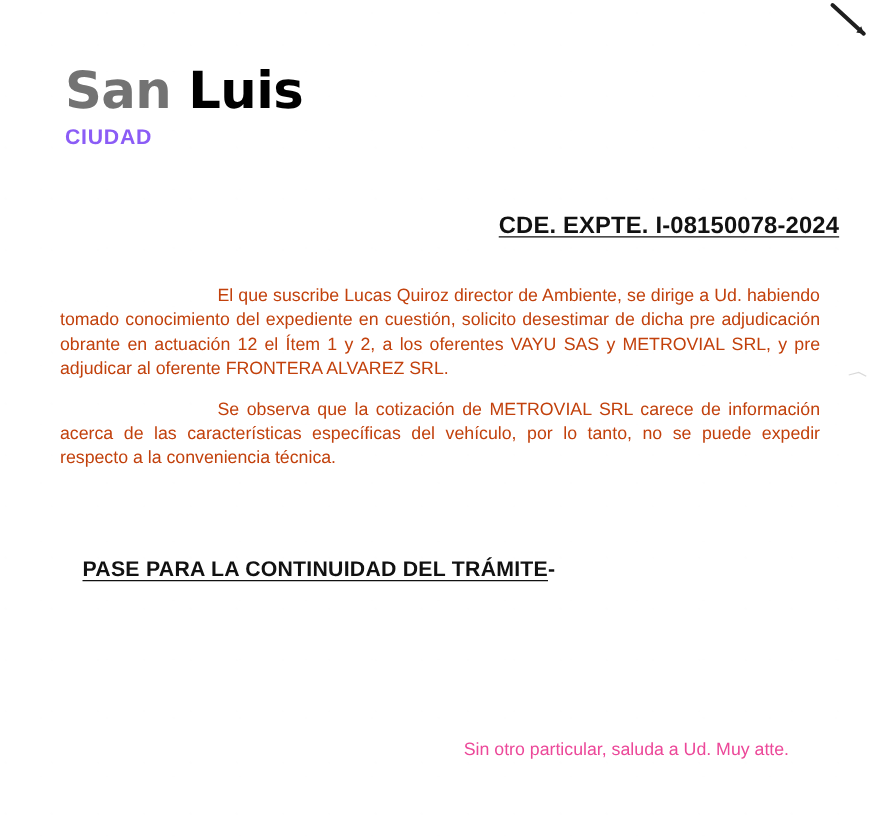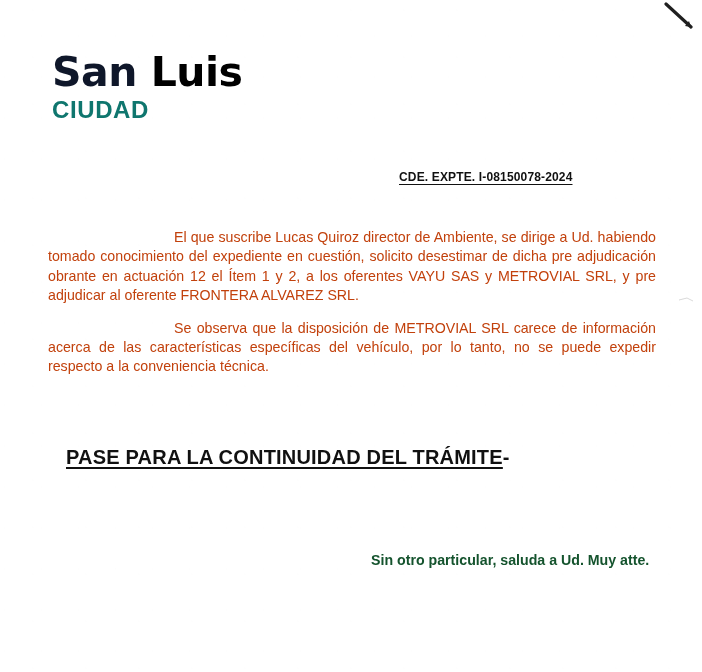--- a/index.html
+++ b/index.html
@@ -62,43 +62,43 @@
   }
   .logo-main {
     font-family: "DejaVu Sans", sans-serif;
     font-weight: bold;
     font-size: 41px;
     line-height: 44px;
     letter-spacing: -0.5px;
     white-space: nowrap;
   }
   .logo-san {
-    color: #0f172a;
+    color: #737373;
   }
   .logo-luis {
     color: #000000;
   }
   .logo-sub {
     font-family: "Liberation Sans", sans-serif;
     font-weight: bold;
-    font-size: 24px;
+    font-size: 17px;
     line-height: 26px;
     letter-spacing: 0.6px;
-    color: #0f766e;
+    color: #8b5cf6;
     margin-top: 3px;
   }
 
   
   .doc-ref {
     position: absolute;
     left: 399px;
     top: 170px;
     font-family: "Liberation Sans", sans-serif;
     font-weight: bold;
-    font-size: 12px;
+    font-size: 19px;
     letter-spacing: 0.15px;
     text-decoration: underline;
     text-underline-offset: 3px;
     white-space: nowrap;
     color: #111;
   }
 
   
   .body-block {
     position: absolute;
@@ -116,39 +116,38 @@
     color: #c2410c;
   }
   .para:last-child { margin-bottom: 0; }
 
   
   .directive {
     position: absolute;
     left: 66px;
     top: 446px;
     font-weight: bold;
-    font-size: 20px;
+    font-size: 17px;
     letter-spacing: 0.2px;
     white-space: nowrap;
     color: #111;
   }
   .directive .underlined {
     text-decoration: underline;
     text-underline-offset: 3px;
   }
 
   
   .closing {
     position: absolute;
     left: 371px;
-    top: 552px;
+    top: 592px;
     font-size: 14.2px;
     white-space: nowrap;
-    color: #14532d;
-    font-weight: bold;
+    color: #ec4899;
   }
 </style>
 </head>
 <body>
 
 <div class="page">
 
   <div class="scan-noise"></div>
 
   <svg class="corner-stroke" viewBox="0 0 34 30" xmlns="http://www.w3.org/2000/svg">
@@ -165,21 +164,21 @@
       <span class="logo-san">San</span>
       <span class="logo-luis">Luis</span>
     </div>
     <div class="logo-sub">CIUDAD</div>
   </div>
 
   <div class="doc-ref">CDE. EXPTE. I-08150078-2024</div>
 
   <div class="body-block">
     <p class="para">El que suscribe Lucas Quiroz director de Ambiente, se dirige a Ud. habiendo tomado conocimiento del expediente en cuestión, solicito desestimar de dicha pre adjudicación obrante en actuación 12 el Ítem 1 y 2, a los oferentes VAYU SAS y METROVIAL SRL, y pre adjudicar al oferente FRONTERA ALVAREZ SRL.</p>
-    <p class="para">Se observa que la disposición de METROVIAL SRL carece de información acerca de las características específicas del vehículo, por lo tanto, no se puede expedir respecto a la conveniencia técnica.</p>
+    <p class="para">Se observa que la cotización de METROVIAL SRL carece de información acerca de las características específicas del vehículo, por lo tanto, no se puede expedir respecto a la conveniencia técnica.</p>
   </div>
 
   <div class="directive">
     <span class="underlined">PASE PARA LA CONTINUIDAD DEL TRÁMITE</span><span>-</span>
   </div>
 
   <div class="closing">Sin otro particular, saluda a Ud. Muy atte.</div>
 
 </div>
 

